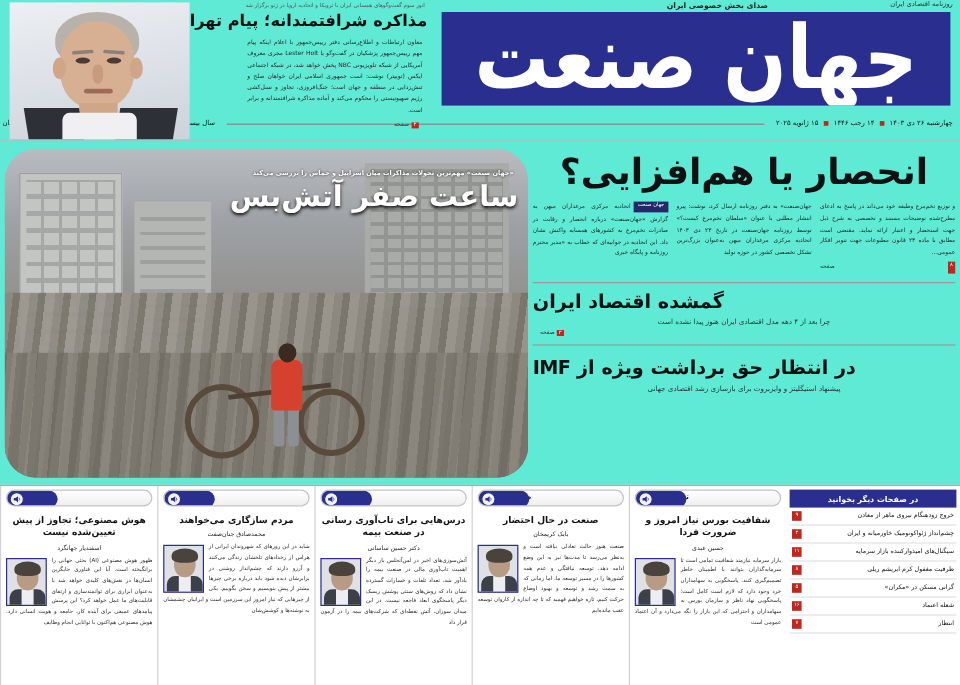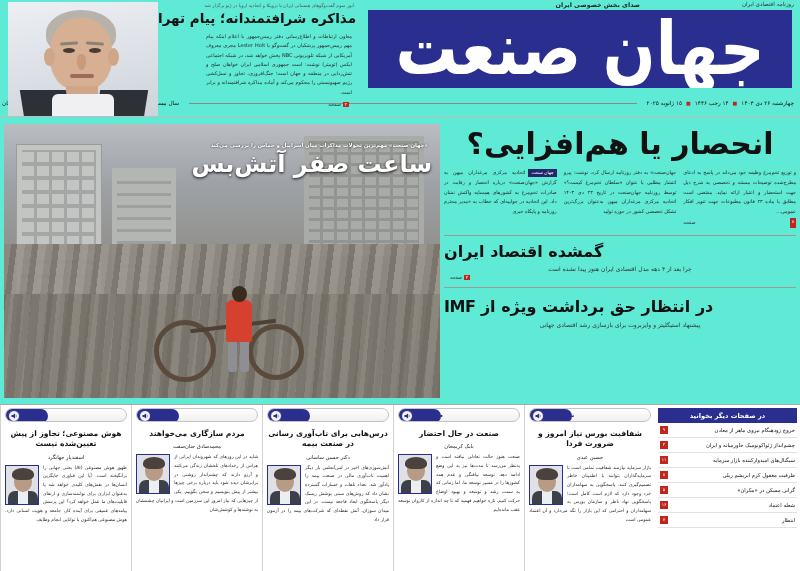--- a/index.html
+++ b/index.html
@@ -93,20 +93,21 @@
   .face-neck { position:absolute; left:58px; top:84px; width:32px; height:18px; background:#cfa687; }
   .face-shirt { position:absolute; left:44px; top:92px; width:62px; height:24px; background:#f0f0f2; border-radius:6px 6px 0 0; }
   .face-suit-l { position:absolute; left:14px; top:88px; width:46px; height:28px; background:#2d3137; transform:skewX(9deg); }
   .face-suit-r { position:absolute; left:90px; top:88px; width:48px; height:28px; background:#2d3137; transform:skewX(-9deg); }
 
   
   .lead-photo {
     position: absolute; left: 4px; top: 124px; width: 436px; height: 274px;
     background: linear-gradient(180deg,#b9bcc0 0%, #9ea2a6 22%, #8d8a83 55%, #76736c 100%);
     overflow: hidden;
+    border-radius: 26px;
   }
   .rubble-a { position:absolute; left:0; top:120px; width:436px; height:160px;
     background: repeating-linear-gradient(97deg,#8c8880 0 7px,#787469 7px 13px,#9a958c 13px 21px); opacity:.92; }
   .rubble-b { position:absolute; left:0; top:170px; width:436px; height:110px;
     background: repeating-linear-gradient(-85deg,#6f6b62 0 9px,#868177 9px 17px); opacity:.7; }
   .bld1 { position:absolute; left:12px; top:20px; width:86px; height:150px; background:#c3c5c3;
     box-shadow: inset 0 0 0 1px #9a9c99; }
   .bld1::after { content:""; position:absolute; inset:6px; background:
     repeating-linear-gradient(0deg, transparent 0 10px, #8e9090 10px 14px),
     repeating-linear-gradient(90deg, transparent 0 12px, #8e9090 12px 15px); opacity:.55; }

